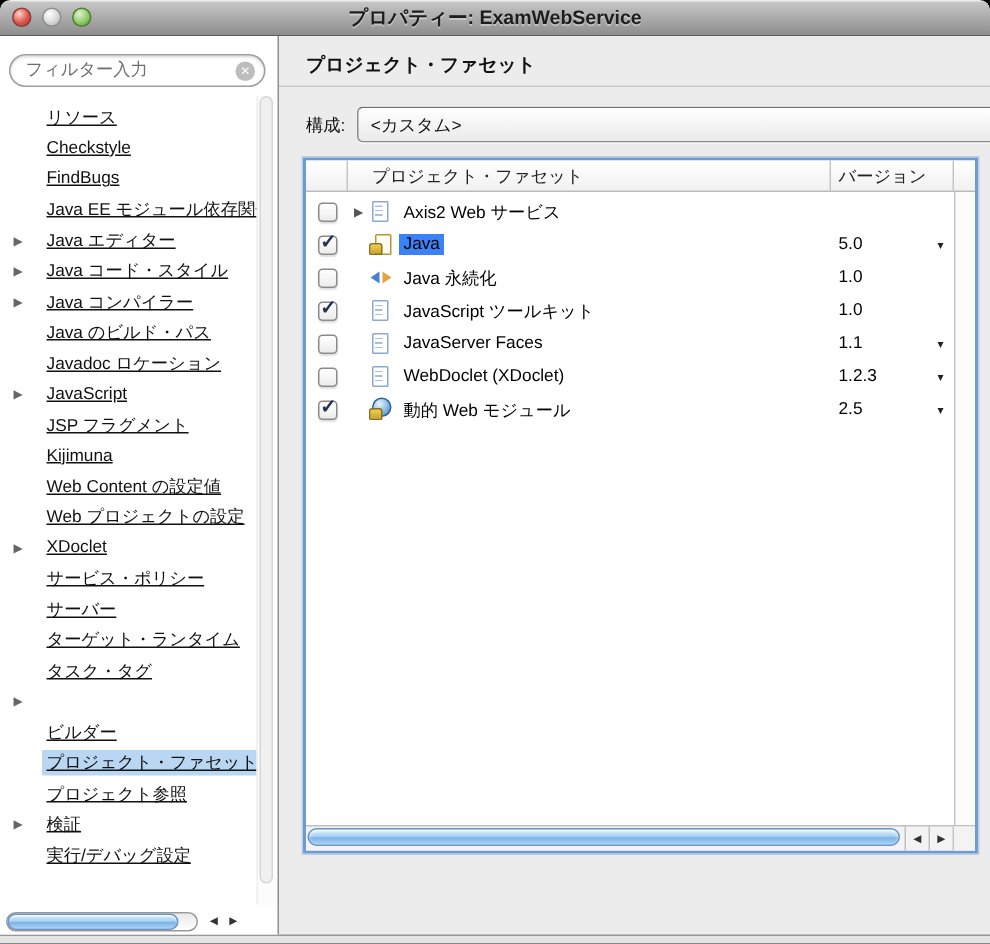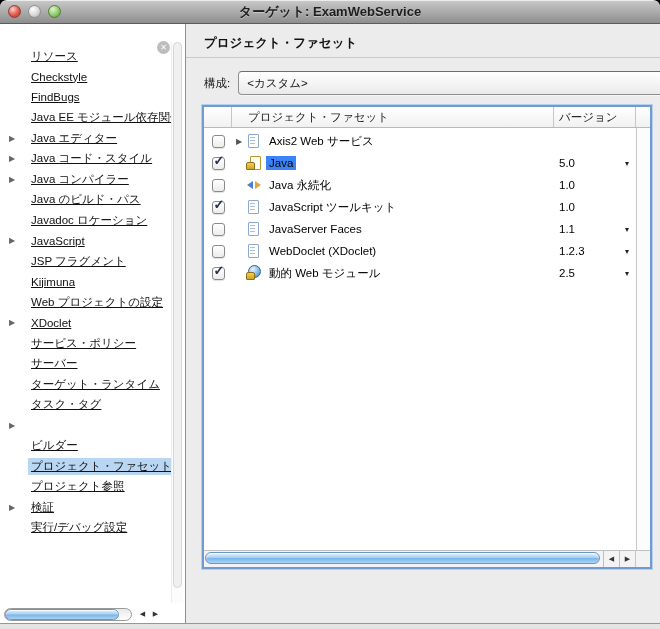--- a/index.html
+++ b/index.html
@@ -85,27 +85,28 @@
 </head>
 <body>
 
 <div class="window">
   <div class="titlebar">
     <div class="lights">
       <span class="light red"></span>
       <span class="light gray"></span>
       <span class="light green"></span>
     </div>
-    <div class="title">ターゲット: ExamWebService</div>
+    <div class="title">プロパティー: ExamWebService</div>
   </div>
 
   <div class="content">
 
     <div class="sidebar">
       <div class="filter-wrap">
+        <input class="filter" type="text" placeholder="フィルター入力" style="">
         <span class="filter-clear">✕</span>
       </div>
       <div class="side-list">
         <div class="side-item">
             <span class="side-label">リソース</span>
           </div>
         <div class="side-item">
             <span class="side-label">Checkstyle</span>
           </div>
         <div class="side-item">
@@ -134,20 +135,23 @@
           </div>
         <div class="side-item">
             <span class="side-arrow shown">▶</span>
             <span class="side-label">JavaScript</span>
           </div>
         <div class="side-item">
             <span class="side-label">JSP フラグメント</span>
           </div>
         <div class="side-item">
             <span class="side-label">Kijimuna</span>
+          </div>
+        <div class="side-item">
+            <span class="side-label">Web Content の設定値</span>
           </div>
         <div class="side-item">
             <span class="side-label">Web プロジェクトの設定</span>
           </div>
         <div class="side-item">
             <span class="side-arrow shown">▶</span>
             <span class="side-label">XDoclet</span>
           </div>
         <div class="side-item">
             <span class="side-label">サービス・ポリシー</span>

